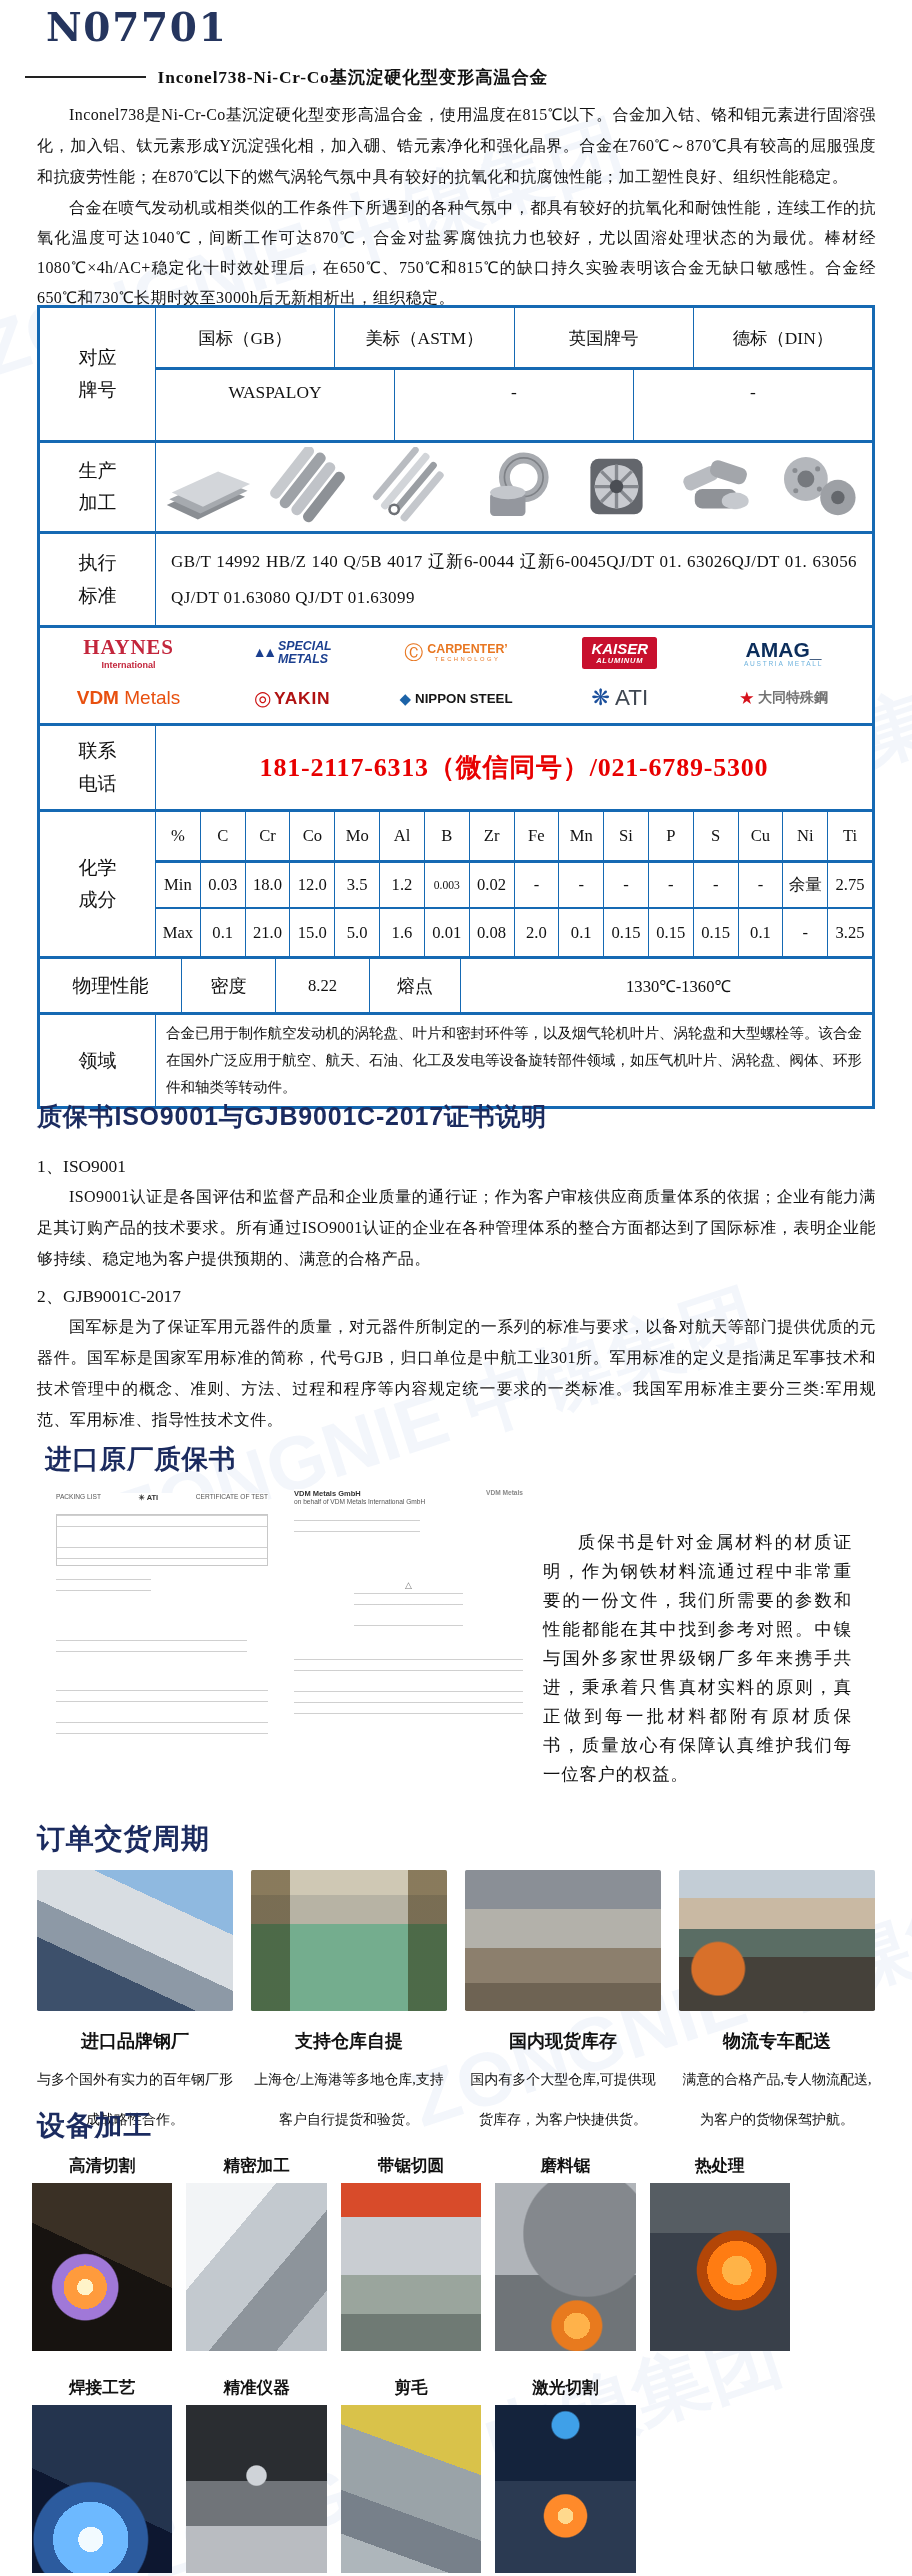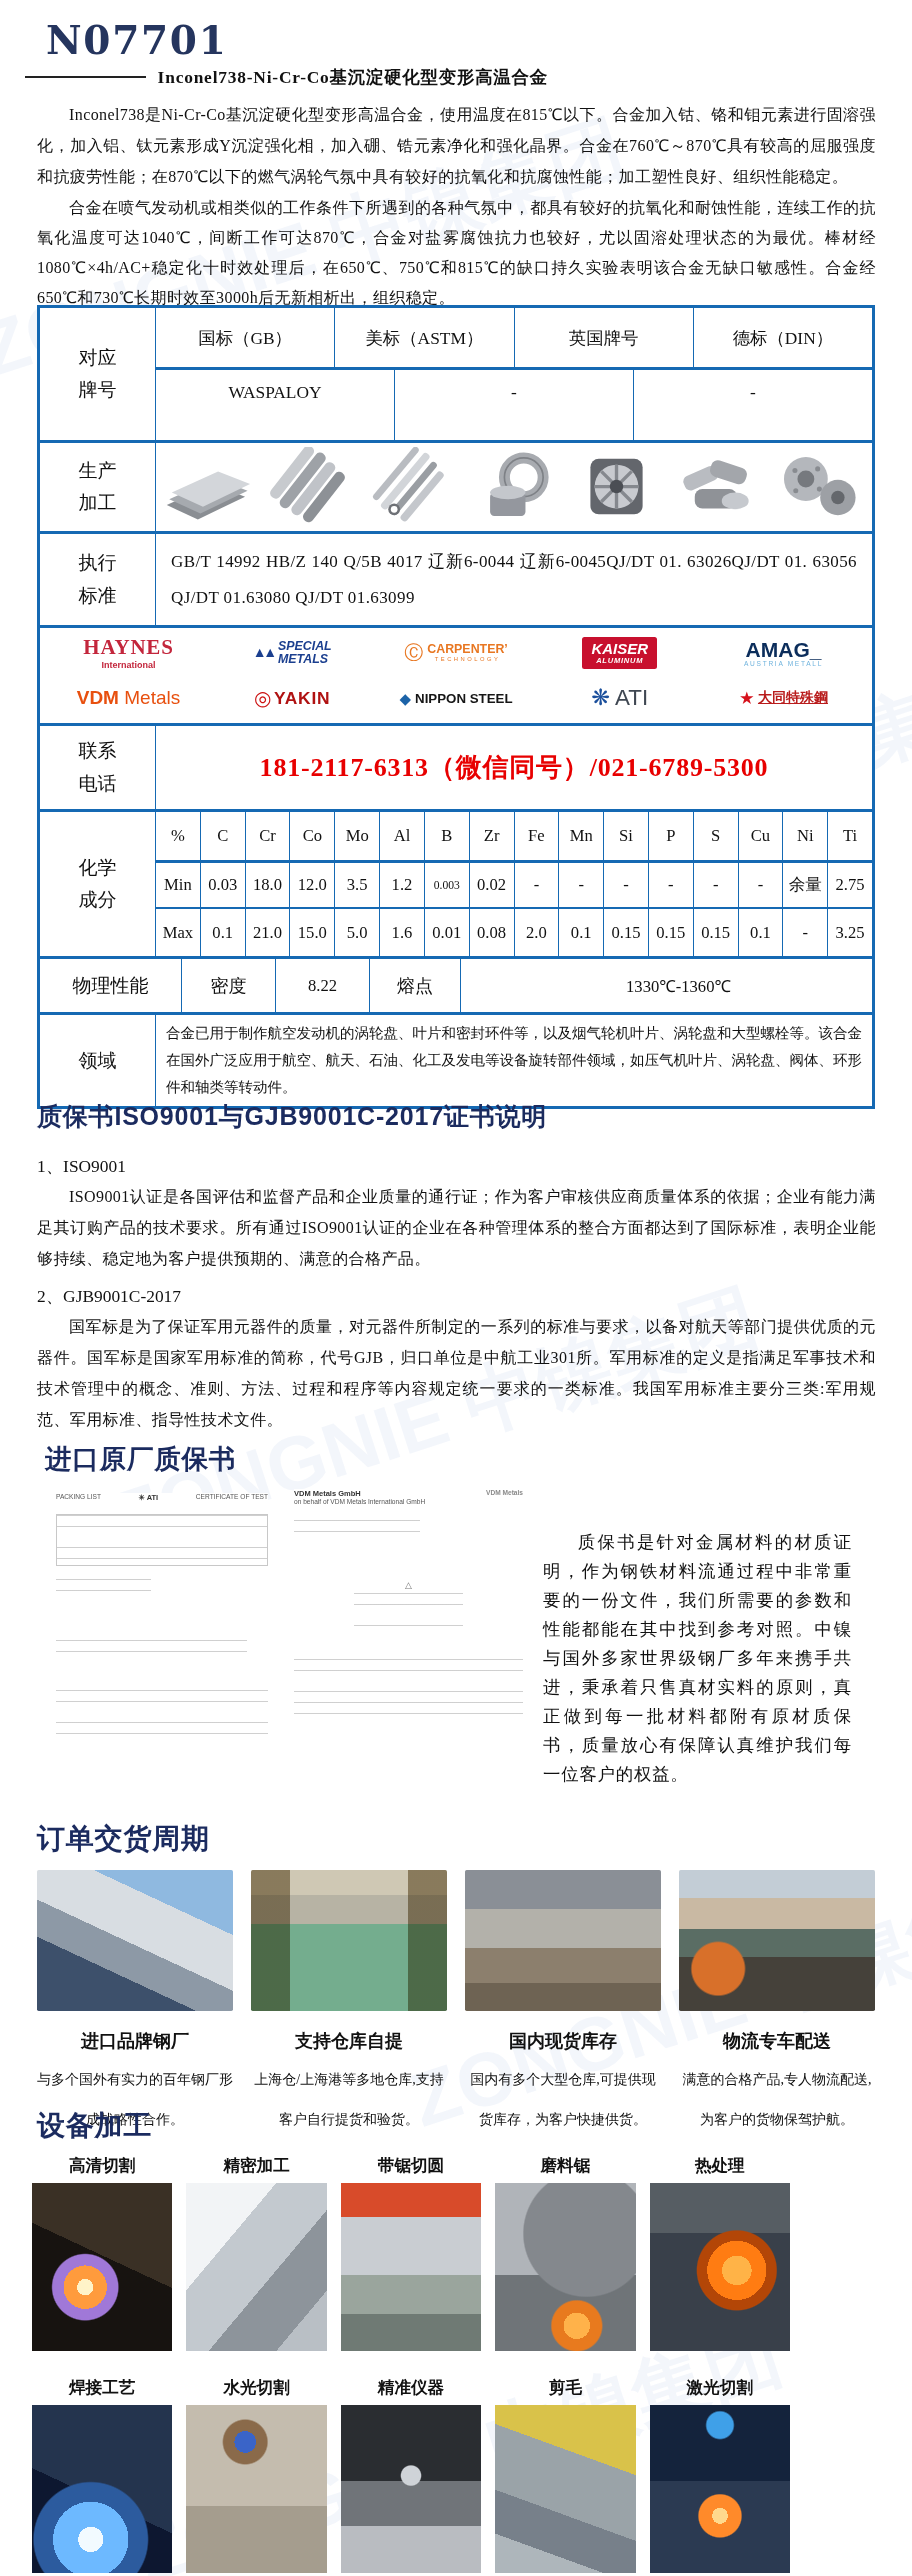--- a/index.html
+++ b/index.html
@@ -3,21 +3,21 @@
 <meta charset="utf-8">
 <style>
   html,body{margin:0;padding:0;background:#fff;}
   #app{position:relative;width:912px;height:2576px;background:#fff;overflow:hidden;
        font-family:"Liberation Sans",sans-serif;color:#111;}
   
   .wm{position:absolute;font:700 76px "Liberation Sans",sans-serif;color:rgba(120,160,210,0.09);
       white-space:nowrap;transform:rotate(-18deg);pointer-events:none;z-index:0;}
   .z{position:absolute;z-index:1;}
   
-  .title{left:46px;top:17px;font:700 39px "DejaVu Serif",serif;color:#25355e;letter-spacing:1.7px;}
+  .title{left:46px;top:4px;font:700 39px "DejaVu Serif",serif;color:#25355e;letter-spacing:1.7px;}
   .subwrap{left:25px;top:65px;display:flex;align-items:center;gap:11.6px;}
   .subline{width:121px;height:1.7px;background:#222;}
   .subtitle{font:700 17.4px "Liberation Serif",serif;color:#111;letter-spacing:0.8px;}
   .para{position:absolute;left:37px;width:839px;font:400 16px "Liberation Serif",serif;
         line-height:31px;text-align:justify;text-indent:2em;letter-spacing:0.4px;z-index:1;}
   
   .spec{left:37px;top:305px;width:838px;border:3.3px solid #1569b3;box-sizing:border-box;background:#fff;}
   .trow{display:flex;border-top:3.3px solid #1569b3;box-sizing:border-box;}
   .trow.first{border-top:none;}
   .tlabel{width:116px;flex:none;display:flex;flex-direction:column;align-items:center;justify-content:center;
@@ -73,21 +73,21 @@
   .yk-ico{color:#cc1111;font-size:20px;line-height:1;}
   .yk-tx{font:800 17.4px "Liberation Sans",sans-serif;color:#b01212;letter-spacing:0.8px;}
   .np{display:flex;align-items:center;gap:4.1px;}
   .np-ico{color:#1c63a8;font-size:15px;}
   .np-tx{font:800 13.3px "Liberation Sans",sans-serif;color:#161616;}
   .ati{display:flex;align-items:center;gap:5px;}
   .ati-ico{color:#1b4f9c;font-size:22.4px;line-height:1;}
   .ati-tx{font:400 22.4px "Liberation Sans",sans-serif;color:#3f4752;}
   .dd{display:flex;align-items:center;gap:3.3px;}
   .dd-ico{color:#d6121c;font-size:17.4px;}
-  .dd-tx{font:700 14px "Liberation Sans",sans-serif;color:#b91c1c;text-decoration:underline;}
+  .dd-tx{font:700 14px "Liberation Sans",sans-serif;color:#737373;}
   
   .shead{position:absolute;left:37px;font:800 25px "Liberation Sans",sans-serif;color:#1b2b5f;z-index:1;letter-spacing:0.8px;}
   .subhead{position:absolute;left:37px;font:400 17.4px "Liberation Serif",serif;color:#111;z-index:1;}
   
   .cert{position:absolute;background:#fff;z-index:1;}
   .tinytxt{font:400 6.6px "Liberation Sans",sans-serif;color:#555;}
   .tinybold{font:700 7.5px "Liberation Sans",sans-serif;color:#333;}
   .lines{background:repeating-linear-gradient(180deg,#c4c4c4 0 0.8px,transparent 0.8px 10.8px);opacity:.8;}
   .boxed{border:0.8px solid #bbb;}
   .wtext{position:absolute;left:543px;top:1511px;width:309px;font:400 17.4px "Liberation Serif",serif;
@@ -460,24 +460,20 @@
       <div class="eimg ph-heat"></div>
     </div>
   </div>
 
   <div class="egrid" style="top:2377px;">
     <div class="ecol">
       <div class="elabel">焊接工艺</div>
       <div class="eimg ph-weld"></div>
     </div>
     <div class="ecol">
-      <div class="elabel">水光切割</div>
-      <div class="eimg ph-water"></div>
-    </div>
-    <div class="ecol">
       <div class="elabel">精准仪器</div>
       <div class="eimg ph-instr"></div>
     </div>
     <div class="ecol">
       <div class="elabel">剪毛</div>
       <div class="eimg ph-shear"></div>
     </div>
     <div class="ecol">
       <div class="elabel">激光切割</div>
       <div class="eimg ph-laser"></div>

